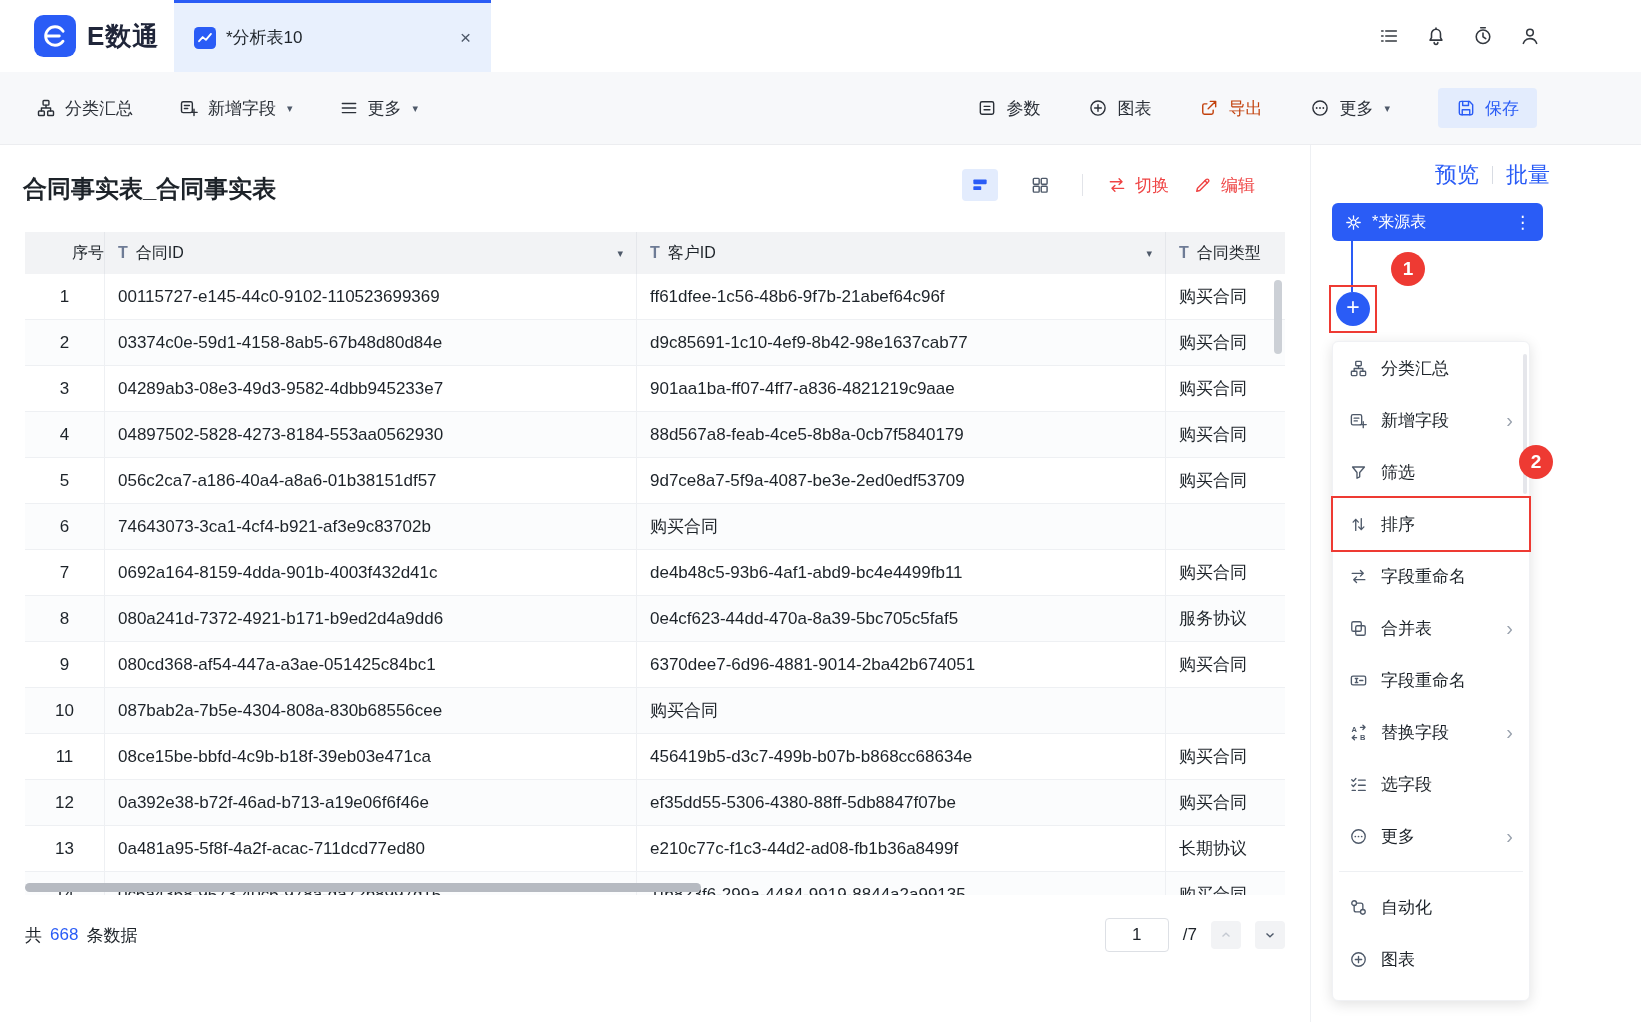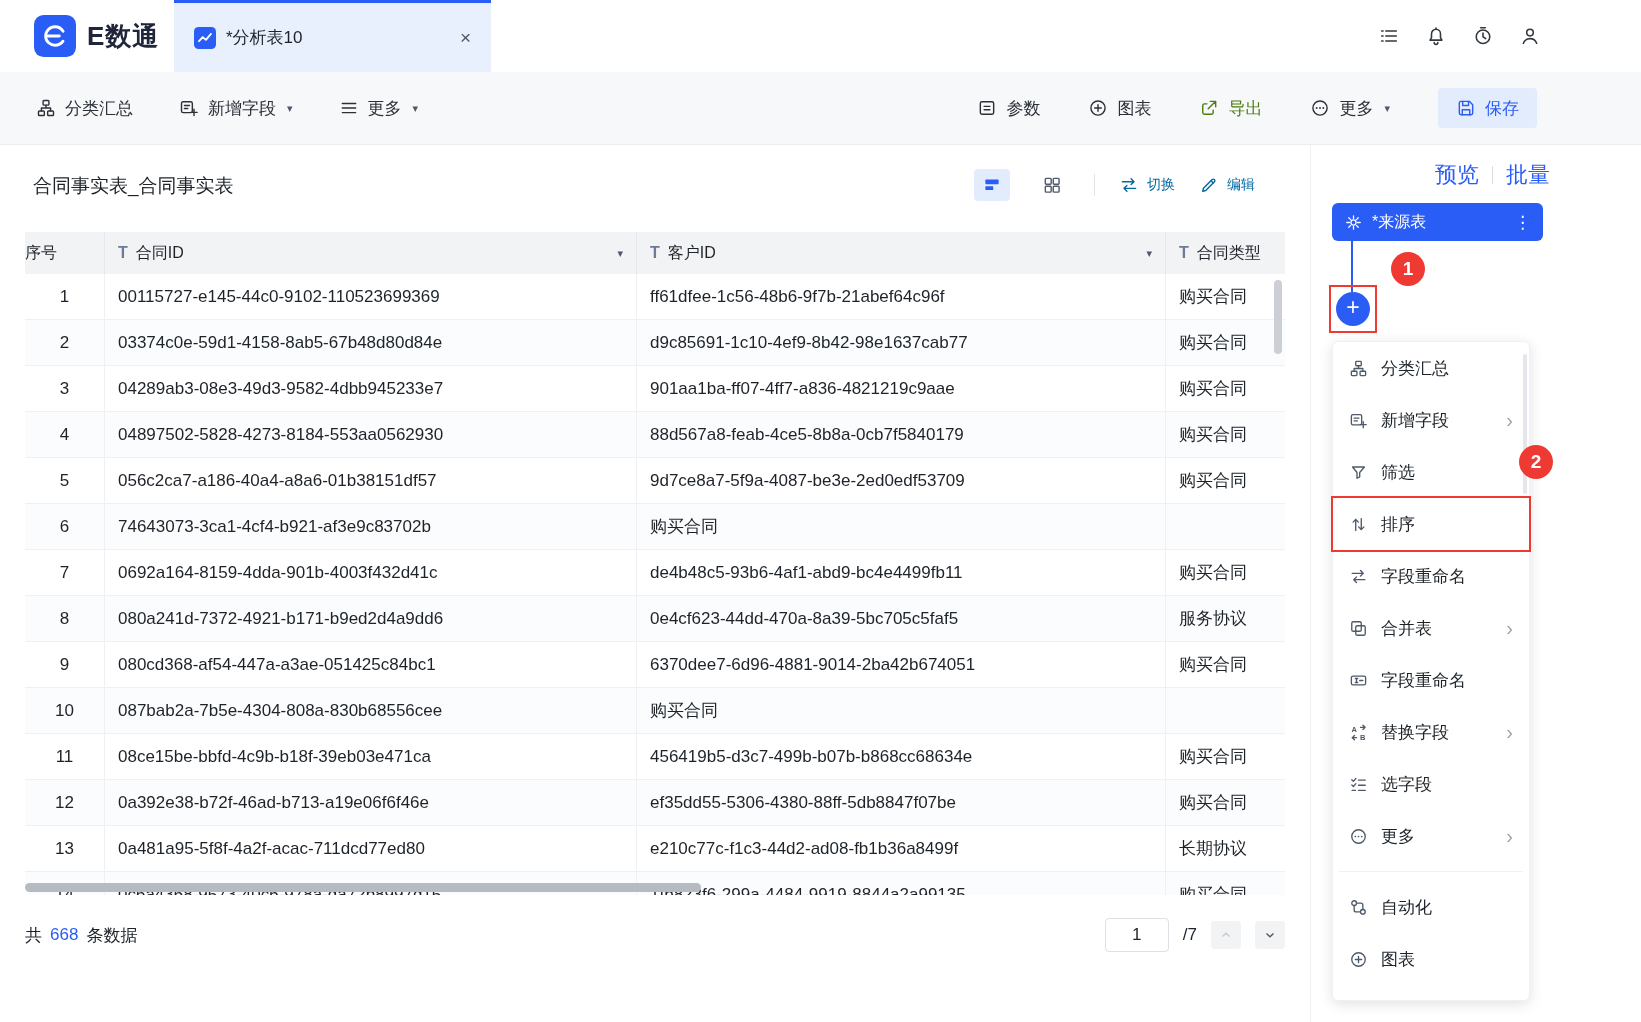--- a/index.html
+++ b/index.html
@@ -25,41 +25,41 @@
   .tab-close{margin-left:auto; font-size:19px; color:#4e5969; cursor:pointer;}
   .top-icons{margin-left:auto; display:flex; align-items:center; gap:25px; padding-right:100px; color:#33383f;}
   .top-icons .ic svg{width:22px; height:22px;}
 
   
   .toolbar{position:absolute; left:0; top:72px; width:100%; height:73px; background:#f7f8fa; border-bottom:1px solid #ecedf0; display:flex; align-items:center; padding:0 104px 0 36px;}
   .tb-left{display:flex; align-items:center; gap:46px;}
   .tb-right{margin-left:auto; display:flex; align-items:center; gap:48px;}
   .tb-btn{display:flex; align-items:center; gap:9px; font-size:17px; color:#2b3038; cursor:pointer; white-space:nowrap;}
   .tb-btn .caret{font-size:11px; color:#4e5969; margin-left:2px;}
-  .tb-btn.disabled{color:#4d7c0f; cursor:default;}
+  .tb-btn.disabled{color:#c2410c; cursor:default;}
   .tb-btn.save{background:var(--blue-light); color:var(--blue); height:40px; padding:0 18px; border-radius:4px;}
 
   
   .main{position:absolute; left:0; top:145px; right:0; bottom:0;}
   .vsep{position:absolute; left:1310px; top:0; bottom:0; width:1px; background:#eef0f3;}
   .content{position:absolute; left:0; top:0; width:1310px; height:100%;}
-  .page-title{position:absolute; left:33px; top:28px; font-size:19px; font-weight:normal;}
+  .page-title{position:absolute; left:23px; top:28px; font-size:24px; font-weight:bold;}
   .content-tools{position:absolute; right:55px; top:24px; display:flex; align-items:center; gap:24px;}
   .view-toggle{width:36px; height:32px; border-radius:4px; display:flex; align-items:center; justify-content:center; cursor:pointer;}
   .view-toggle.active{background:var(--blue-light); color:var(--blue);}
   .view-toggle.inactive{color:#4e5969;}
   .view-toggle svg{width:20px; height:20px;}
   .tools-divider{width:1px; height:22px; background:#e2e4e9;}
-  .tool-link{display:flex; align-items:center; gap:8px; font-size:14px; color:#0369a1; cursor:pointer;}
+  .tool-link{display:flex; align-items:center; gap:8px; font-size:17px; color:#ef4444; cursor:pointer;}
 
   
   .table-wrap{position:absolute; left:25px; top:87px; width:1260px; height:663px; overflow:hidden;}
   .t-head{display:grid; grid-template-columns:80px 532px 529px 220px; height:42px;}
   .th{display:flex; align-items:center; gap:8px; padding:0 13px; background:var(--head-bg); border-right:1px solid var(--border); font-size:16px; overflow:hidden; white-space:nowrap; cursor:pointer;}
-  .th.center{justify-content:flex-start; padding:0;}
+  .th.center{justify-content:flex-end; padding:0;}
   .type-t{color:#6e7b95; font-weight:bold; font-size:16px;}
   .th .caret{margin-left:auto; font-size:11px; color:#4e5969; cursor:pointer;}
   .t-row{display:grid; grid-template-columns:80px 532px 529px 220px; height:46px; border-bottom:1px solid var(--row-border); cursor:pointer;}
   .t-row.alt{background:#fbfcfd;}
   .t-cell{display:flex; align-items:center; padding:0 13px; border-right:1px solid var(--row-border); font-size:17px; white-space:nowrap; overflow:hidden;}
   .t-cell.c0{justify-content:center; padding:0;}
   .v-scroll{position:absolute; right:3px; top:48px; width:8px; height:74px; background:#ccd0d6; border-radius:4px; cursor:pointer;}
   .h-scroll{position:absolute; left:0; bottom:3px; width:676px; height:9px; background:#b6bac1; border-radius:5px; cursor:pointer;}
 
   

